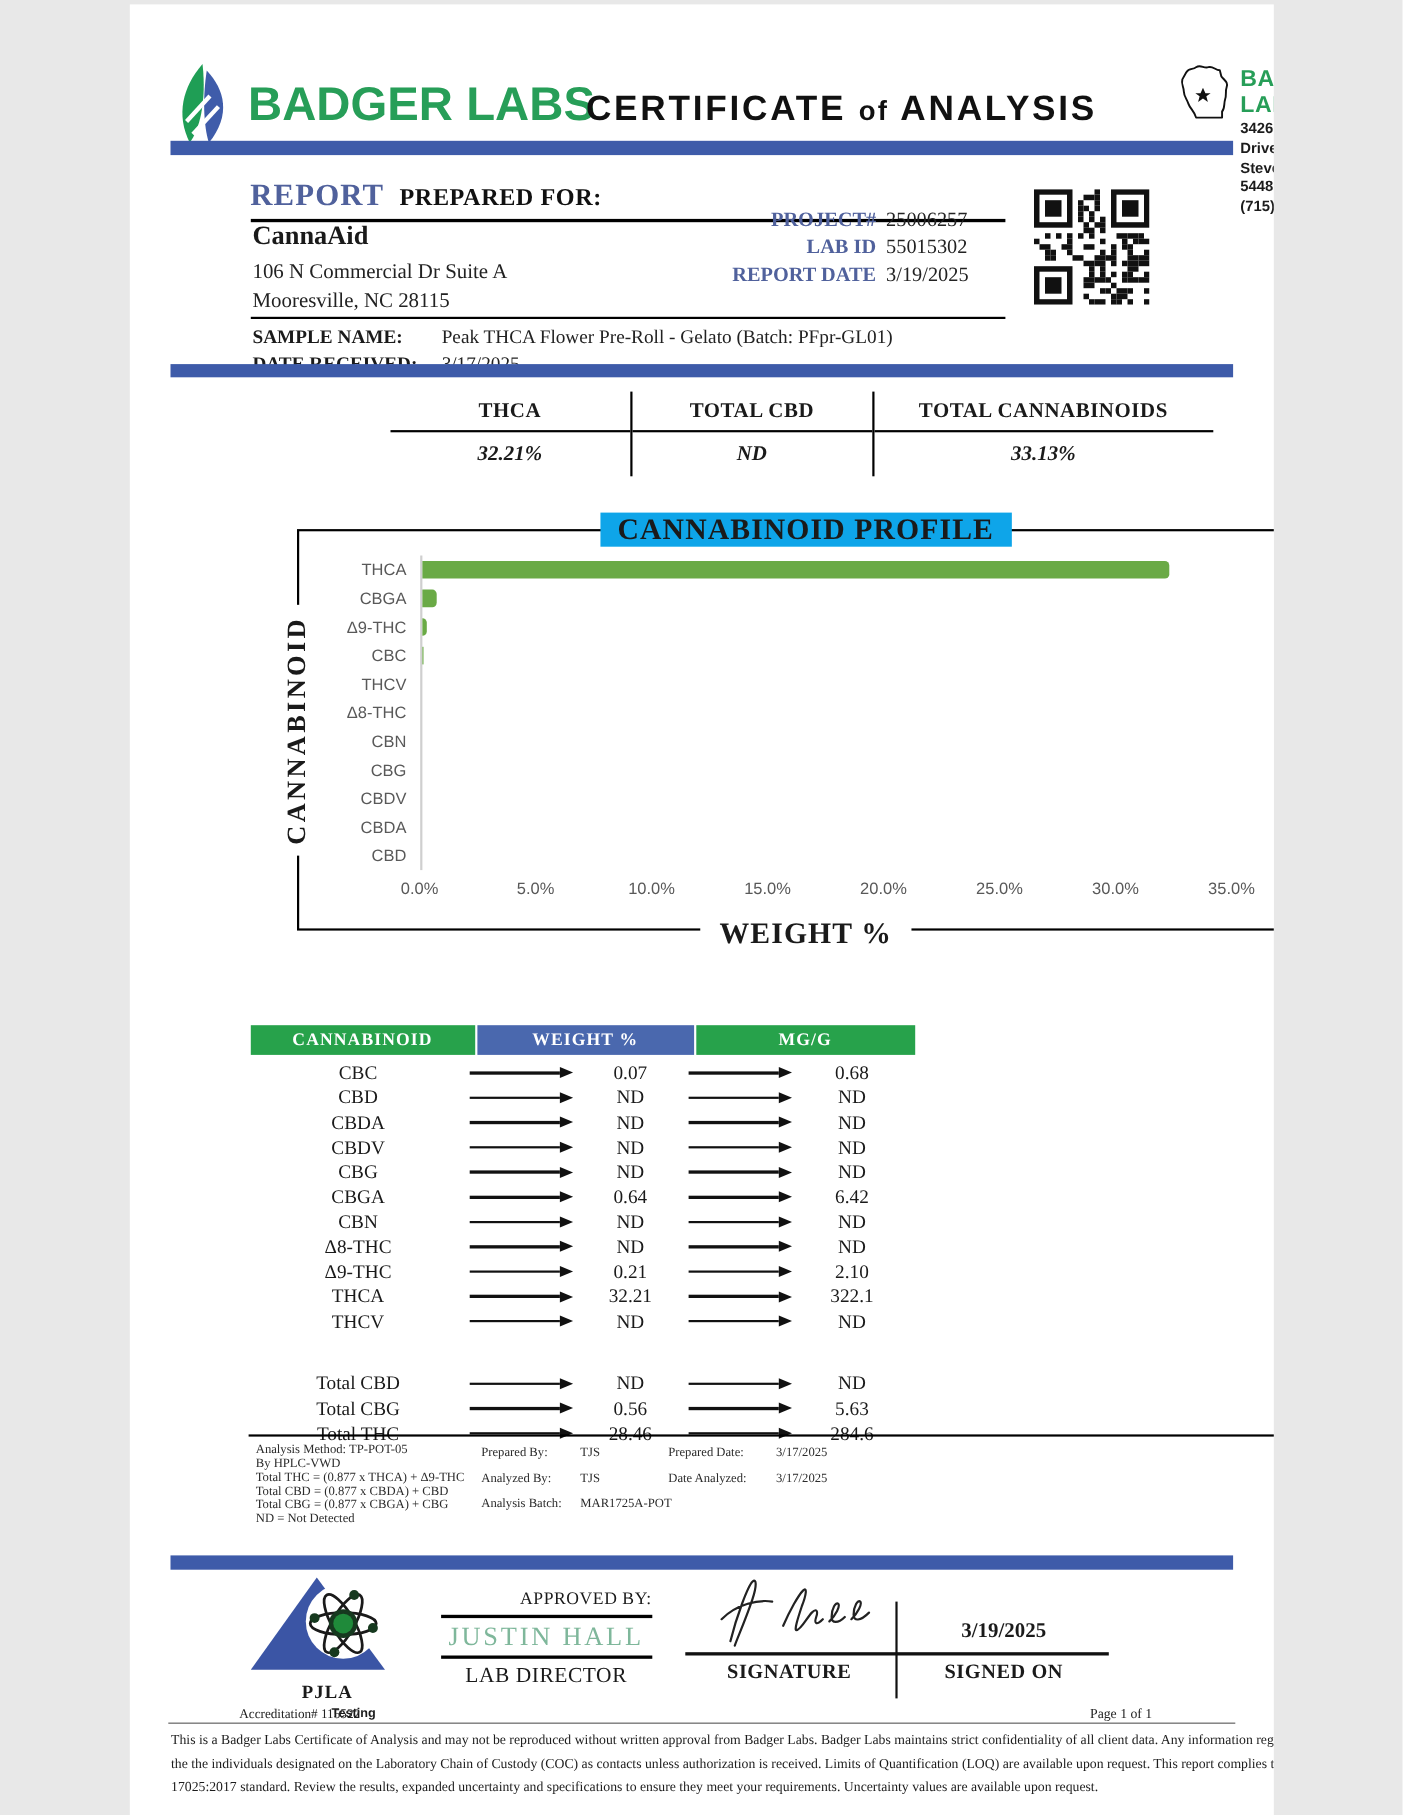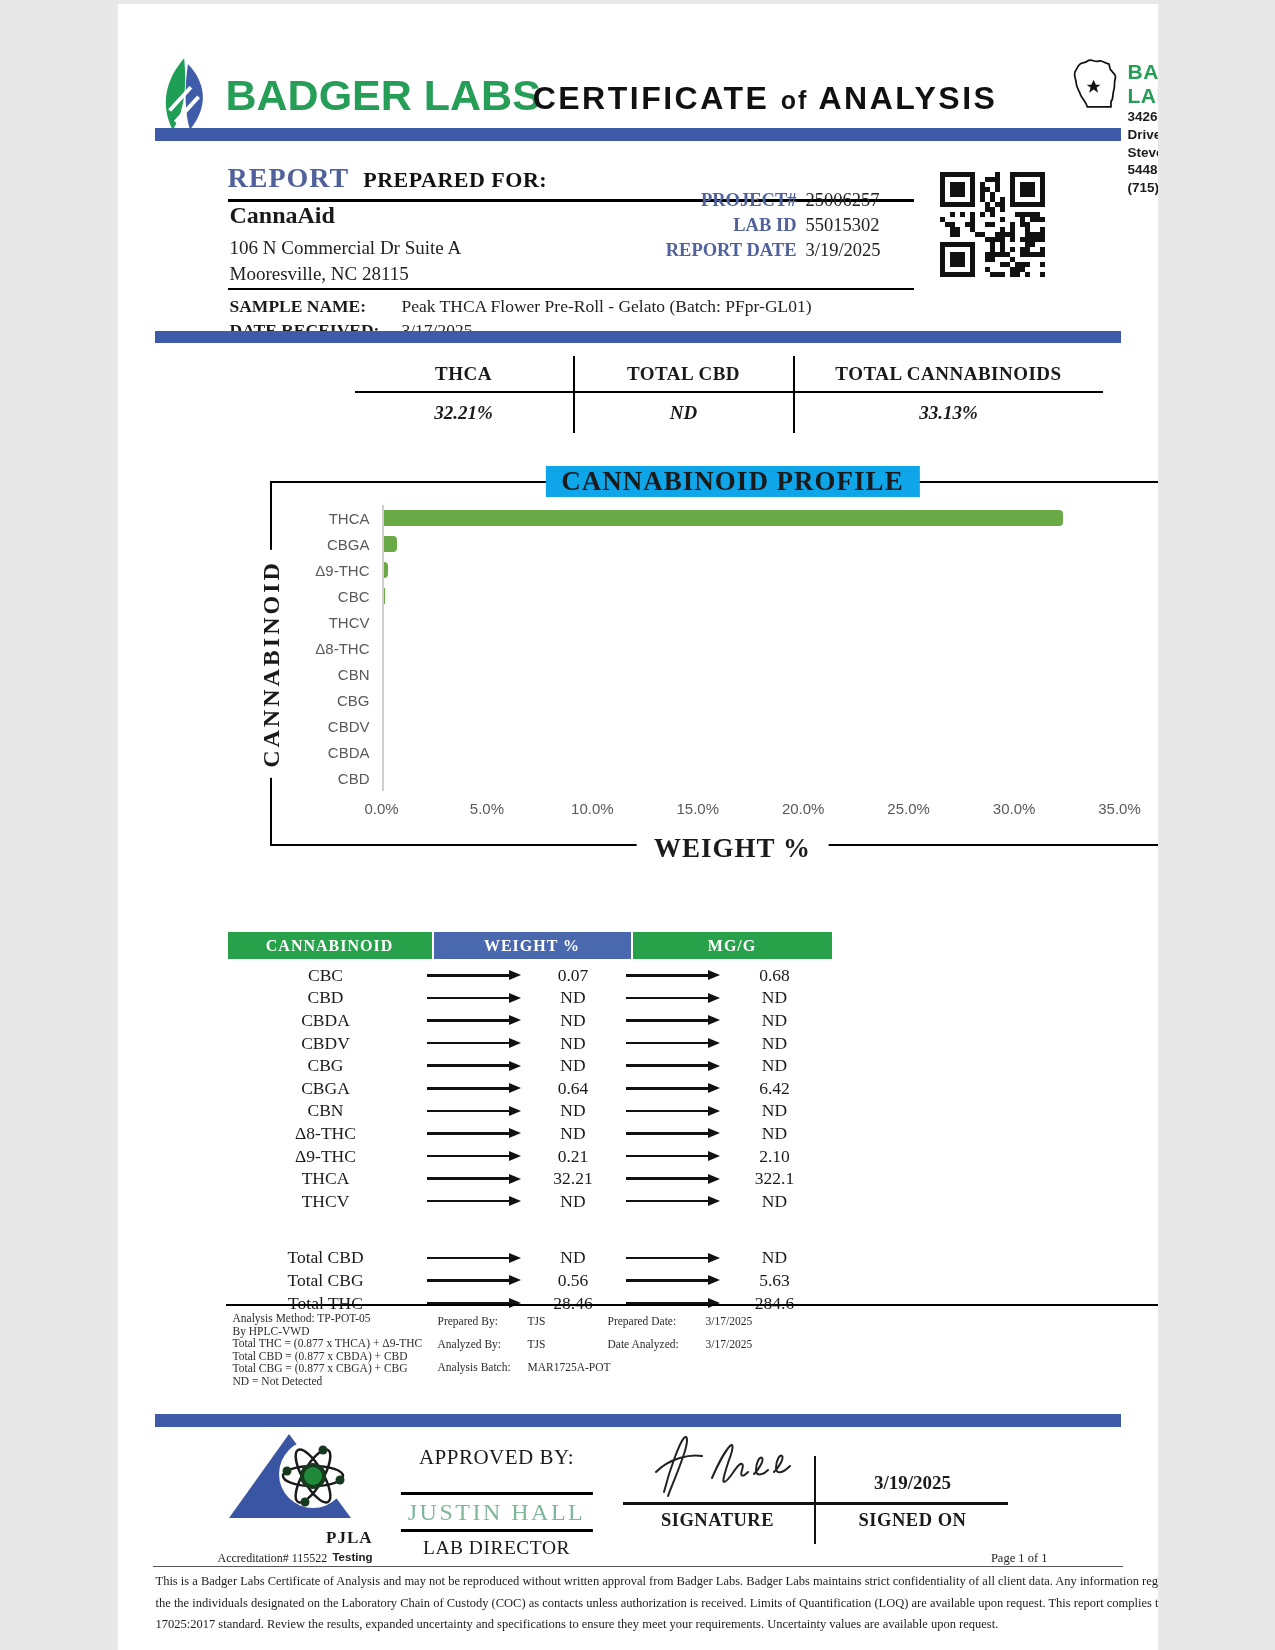--- a/index.html
+++ b/index.html
@@ -93,26 +93,26 @@
   .table-rule { position:absolute; left:108px; top:1300px; width:1058px; border-top:2.5px solid #000; }
 
   
   .notes-left { position:absolute; left:115px; top:1308px; font-size:11.5px; line-height:12.6px; color:#2b2b2b; }
   .notes-prep { position:absolute; left:320px; top:1311px; font-size:11.5px; color:#2b2b2b; }
   .prep-row { display:flex; height:23px; }
   .prep-l1 { width:90px; } .prep-v1 { width:72px; white-space:nowrap; }
   .prep-l2 { width:98px; margin-left:8px; } .prep-v2 { white-space:nowrap; }
 
   
-  .pjla { position:absolute; left:105px; top:1426px; width:150px; text-align:right; }
+  .pjla { position:absolute; left:105px; top:1426px; width:150px; text-align:center; }
   .pjla-name { font-weight:bold; font-size:17px; margin-top:2px; letter-spacing:1px; }
   .pjla-testing { font-family:"Liberation Sans", sans-serif; font-weight:bold; font-size:11.5px; margin-top:3px;padding-left:48px; }
   .pjla-accred { position:absolute; left:100px; top:1547px; font-size:12px; color:#222; }
   .approve-block { position:absolute; left:283px; top:1441px; width:192px; text-align:center; }
-  .approved-label { font-size:21px; padding-bottom:22px; border-bottom:3px solid #000; letter-spacing:0.5px; }
+  .approved-label { font-size:16px; padding-bottom:5px; border-bottom:3px solid #000; letter-spacing:0.5px;text-align:right; }
   .approver-name { font-size:24px; color:#7fb79b; letter-spacing:2.5px; padding:4px 0 3px;
     border-bottom:3px solid #000; white-space:nowrap; }
   .approver-title { font-size:19.5px; padding-top:5px; letter-spacing:0.5px; }
   .signature-svg { position:absolute; left:532px; top:1424px; }
   .sig-line { position:absolute; left:505px; top:1498px; width:385px; height:3px; background:#111; }
   .sig-vline { position:absolute; left:696px; top:1452px; width:2.5px; height:88px; background:#111; }
   .sig-label { position:absolute; left:505px; top:1506px; width:190px; text-align:center;
     font-weight:bold; font-size:18.5px; letter-spacing:0.5px; }
   .signed-date { position:absolute; left:700px; top:1468px; width:190px; text-align:center;
     font-weight:bold; font-size:19px; }

